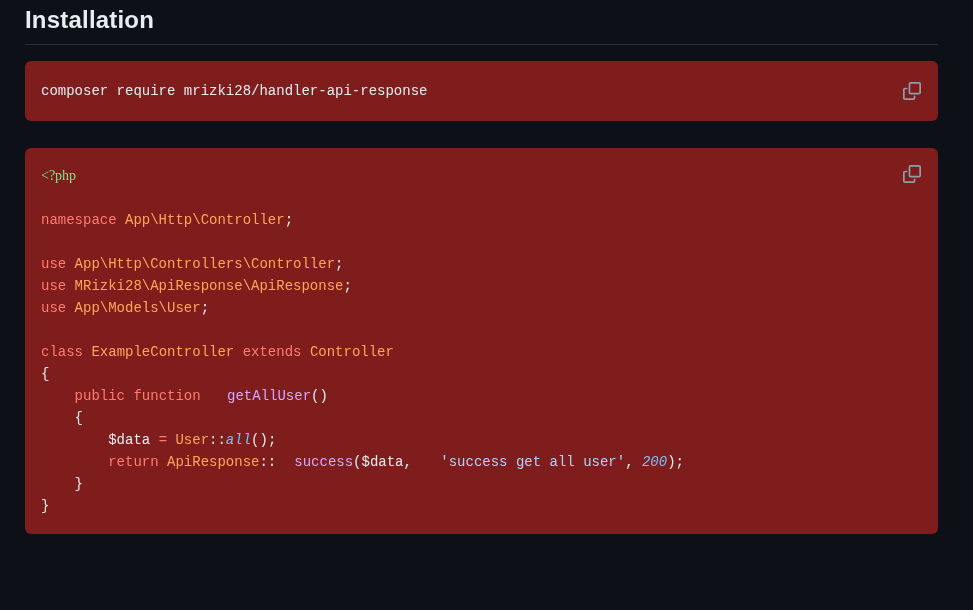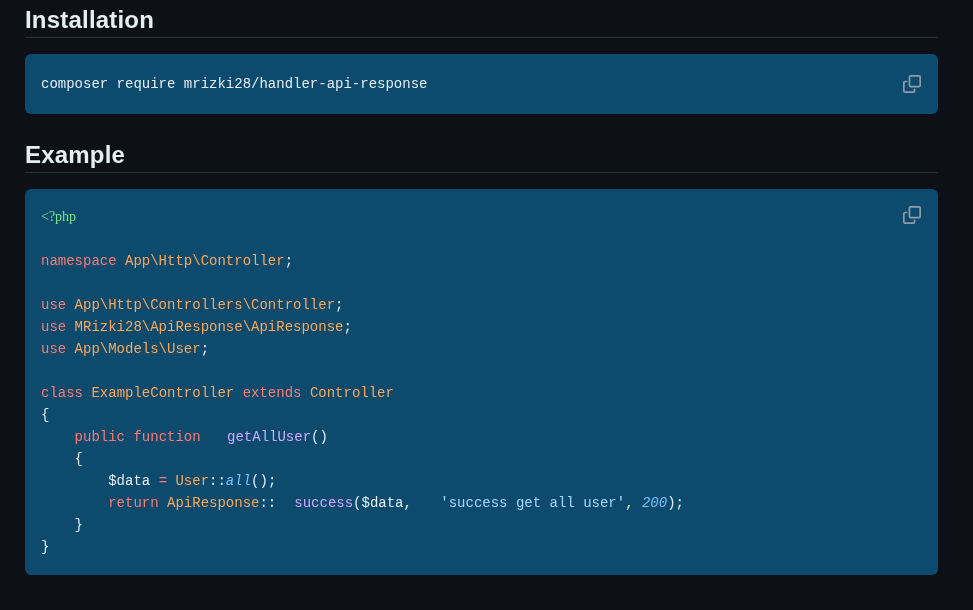--- a/index.html
+++ b/index.html
@@ -11,27 +11,27 @@
     background: #0d1117;
     padding: 6px 35px 0 25px;
     font-family: "Liberation Sans", "DejaVu Sans", sans-serif;
   }
   .section h2 {
     margin: 0;
     font-size: 24px;
     font-weight: 700;
     letter-spacing: 0.2px;
     color: #e6edf3;
-    padding-bottom: 3px;
+    padding-bottom: 10px;
     border-bottom: 1px solid #2b3138;
   }
   .section-example { margin-top: 27px; }
   .code-block {
     position: relative;
-    background: #0c4a6e;
+    background: #7f1d1d;
     border-radius: 6px;
     margin-top: 16px;
   }
   .code-block pre {
     margin: 0;
     padding: 17px 16px;
     font-family: "Liberation Mono", "DejaVu Sans Mono", monospace;
     font-size: 14px;
     line-height: 22px;
     color: #e6edf3;
@@ -76,21 +76,20 @@
       <button class="copy-btn" aria-label="Copy">
         <svg width="18" height="18" viewBox="0 0 16 16" fill="currentColor" aria-hidden="true">
           <path d="M0 6.75C0 5.784.784 5 1.75 5h1.5a.75.75 0 0 1 0 1.5h-1.5a.25.25 0 0 0-.25.25v7.5c0 .138.112.25.25.25h7.5a.25.25 0 0 0 .25-.25v-1.5a.75.75 0 0 1 1.5 0v1.5A1.75 1.75 0 0 1 9.25 16h-7.5A1.75 1.75 0 0 1 0 14.25Z"></path>
           <path d="M5 1.75C5 .784 5.784 0 6.75 0h7.5C15.216 0 16 .784 16 1.75v7.5A1.75 1.75 0 0 1 14.25 11h-7.5A1.75 1.75 0 0 1 5 9.25Zm1.75-.25a.25.25 0 0 0-.25.25v7.5c0 .138.112.25.25.25h7.5a.25.25 0 0 0 .25-.25v-7.5a.25.25 0 0 0-.25-.25Z"></path>
         </svg>
       </button>
     </div>
   </section>
 
   <section class="section section-example">
-    <h2>Example</h2>
     <div class="code-block">
       <pre><div class="code-line"><span class="tok-g">&lt;?php</span></div><div class="code-line"></div><div class="code-line"><span class="tok-k">namespace </span><span class="tok-e">App\Http\Controller</span><span class="tok-p">;</span></div><div class="code-line"></div><div class="code-line"><span class="tok-k">use </span><span class="tok-e">App\Http\Controllers\Controller</span><span class="tok-p">;</span></div><div class="code-line"><span class="tok-k">use </span><span class="tok-e">MRizki28\ApiResponse\ApiResponse</span><span class="tok-p">;</span></div><div class="code-line"><span class="tok-k">use </span><span class="tok-e">App\Models\User</span><span class="tok-p">;</span></div><div class="code-line"></div><div class="code-line"><span class="tok-k">class </span><span class="tok-e">ExampleController</span><span class="tok-p"> </span><span class="tok-k">extends</span><span class="tok-p"> </span><span class="tok-e">Controller</span></div><div class="code-line"><span class="tok-p">{</span></div><div class="code-line"><span class="tok-p">    </span><span class="tok-k">public</span><span class="tok-p"> </span><span class="tok-k">function</span><span class="tok-p"> </span><span class="tok-f">getAllUser</span><span class="tok-p">()</span></div><div class="code-line"><span class="tok-p">    {</span></div><div class="code-line"><span class="tok-p">        $data </span><span class="tok-k">=</span><span class="tok-p"> </span><span class="tok-e">User</span><span class="tok-p">::</span><span class="tok-c">all</span><span class="tok-p">();</span></div><div class="code-line"><span class="tok-p">        </span><span class="tok-k">return</span><span class="tok-p"> </span><span class="tok-e">ApiResponse</span><span class="tok-p">::</span><span class="tok-f">success</span><span class="tok-p">($data, </span><span class="tok-s">'success get all user'</span><span class="tok-p">, </span><span class="tok-c">200</span><span class="tok-p">);</span></div><div class="code-line"><span class="tok-p">    }</span></div><div class="code-line"><span class="tok-p">}</span></div></pre>
       <button class="copy-btn" aria-label="Copy">
         <svg width="18" height="18" viewBox="0 0 16 16" fill="currentColor" aria-hidden="true">
           <path d="M0 6.75C0 5.784.784 5 1.75 5h1.5a.75.75 0 0 1 0 1.5h-1.5a.25.25 0 0 0-.25.25v7.5c0 .138.112.25.25.25h7.5a.25.25 0 0 0 .25-.25v-1.5a.75.75 0 0 1 1.5 0v1.5A1.75 1.75 0 0 1 9.25 16h-7.5A1.75 1.75 0 0 1 0 14.25Z"></path>
           <path d="M5 1.75C5 .784 5.784 0 6.75 0h7.5C15.216 0 16 .784 16 1.75v7.5A1.75 1.75 0 0 1 14.25 11h-7.5A1.75 1.75 0 0 1 5 9.25Zm1.75-.25a.25.25 0 0 0-.25.25v7.5c0 .138.112.25.25.25h7.5a.25.25 0 0 0 .25-.25v-7.5a.25.25 0 0 0-.25-.25Z"></path>
         </svg>
       </button>
     </div>
   </section>

